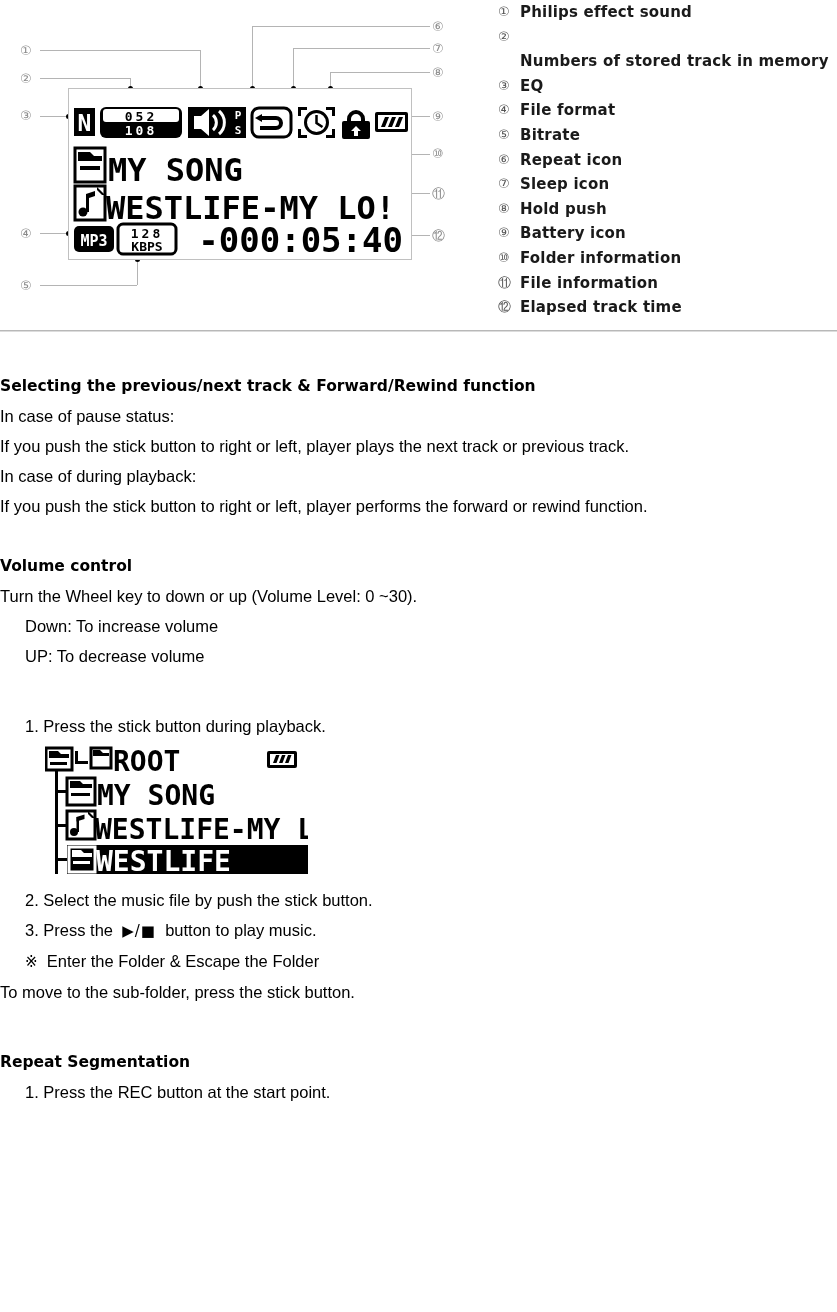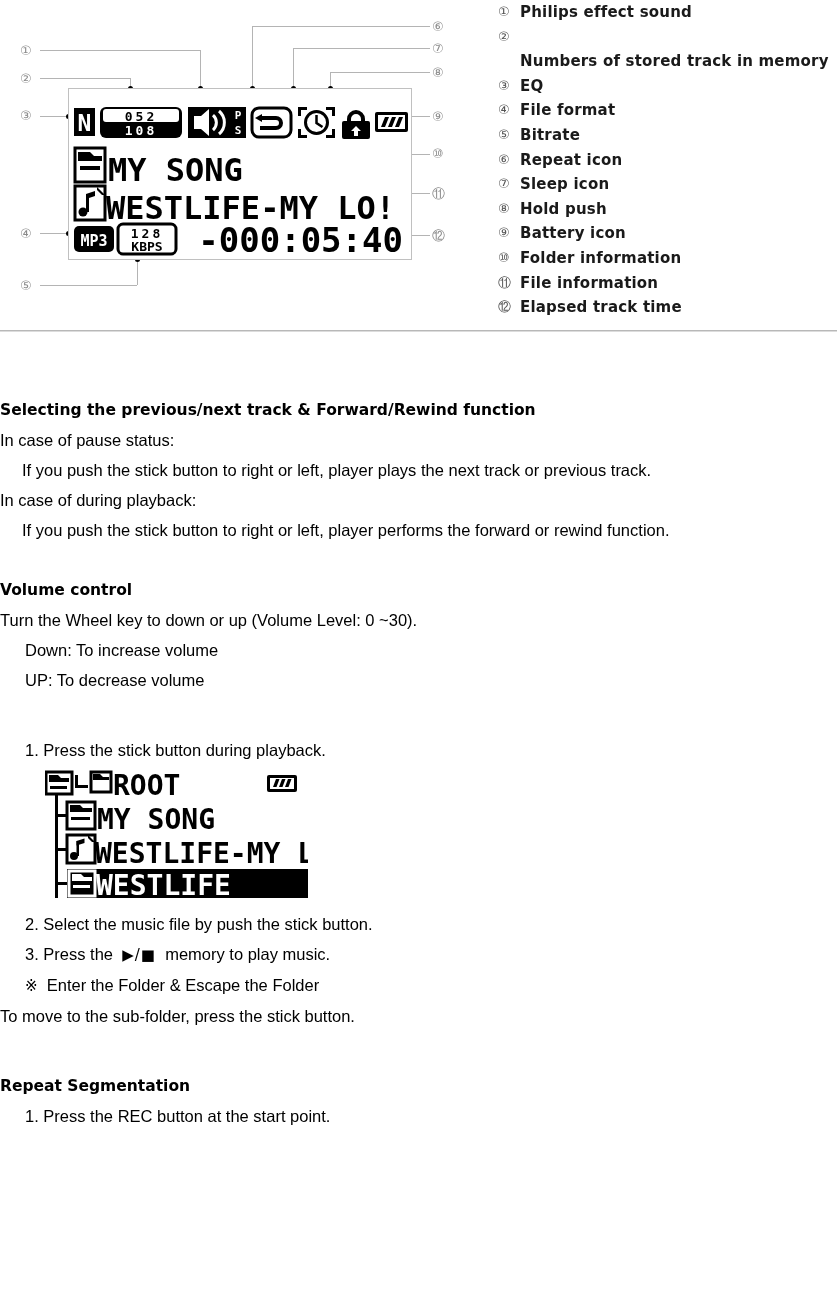--- a/index.html
+++ b/index.html
@@ -93,39 +93,39 @@
     left:0px; top:330px;
     width:837px;
     height:0;
     border-top:1px solid #b8b8b8;
     border-bottom:1px solid #dcdcdc;
   }
 
   
   #body{
     position:absolute;
-    left:0px; top:360px;
+    left:0px; top:336px;
     width:837px;
   }
   .sec-title{
     font-family:"DejaVu Sans", sans-serif;
     font-weight:bold;
     font-size:15.5px;
     line-height:20px;
     margin:0;
     white-space:nowrap;
   }
   .line{
     font-family:"Liberation Sans", sans-serif;
     font-size:16.5px;
     line-height:20px;
     margin:0;
     white-space:nowrap;
   }
-  .ind1{padding-left:22px;}
+  .ind1{}
   .ind2{padding-left:25px;}
   .ind3{}
   .gap{height:20px;}
   .halfgap{height:10px;}
   .playstop{
     font-family:"DejaVu Sans", sans-serif;
     font-size:15px;
     letter-spacing:1px;
   }
   .refmark{
@@ -431,21 +431,21 @@
         <rect x="24" y="102" width="26" height="25" fill="none" stroke="#fff" stroke-width="3"></rect>
         <path d="M27 105 h9 l3 3 h8 v4 h-20 Z" fill="#fff"></path>
         <rect x="28" y="116" width="17" height="3" fill="#fff"></rect>
       </g>
       <text x="51" y="126" font-family="'DejaVu Sans Mono',monospace" font-size="28" font-weight="bold" fill="#fff">WESTLIFE</text>
     </g>
   </svg>
 
   <p class="line ind2">2. Select the music file by push the stick button.</p>
   <div class="halfgap"></div>
-  <p class="line ind2"><span>3. Press the</span>&nbsp; <span class="playstop">▶/■</span>&nbsp; <span>memory to play music.</span></p>
+  <p class="line ind2"><span>3. Press the</span>&nbsp; <span class="playstop">▶/■</span>&nbsp; <span>button to play music.</span></p>
   <div class="halfgap"></div>
   <p class="line ind2"><span class="refmark">※</span>&nbsp; <span>Enter the Folder &amp; Escape the Folder</span></p>
   <div class="halfgap"></div>
   <p class="line ind3">To move to the sub-folder, press the stick button.</p>
   <div class="halfgap"></div>
 
   <div class="gap"></div>
   <div class="gap"></div>
 
   

